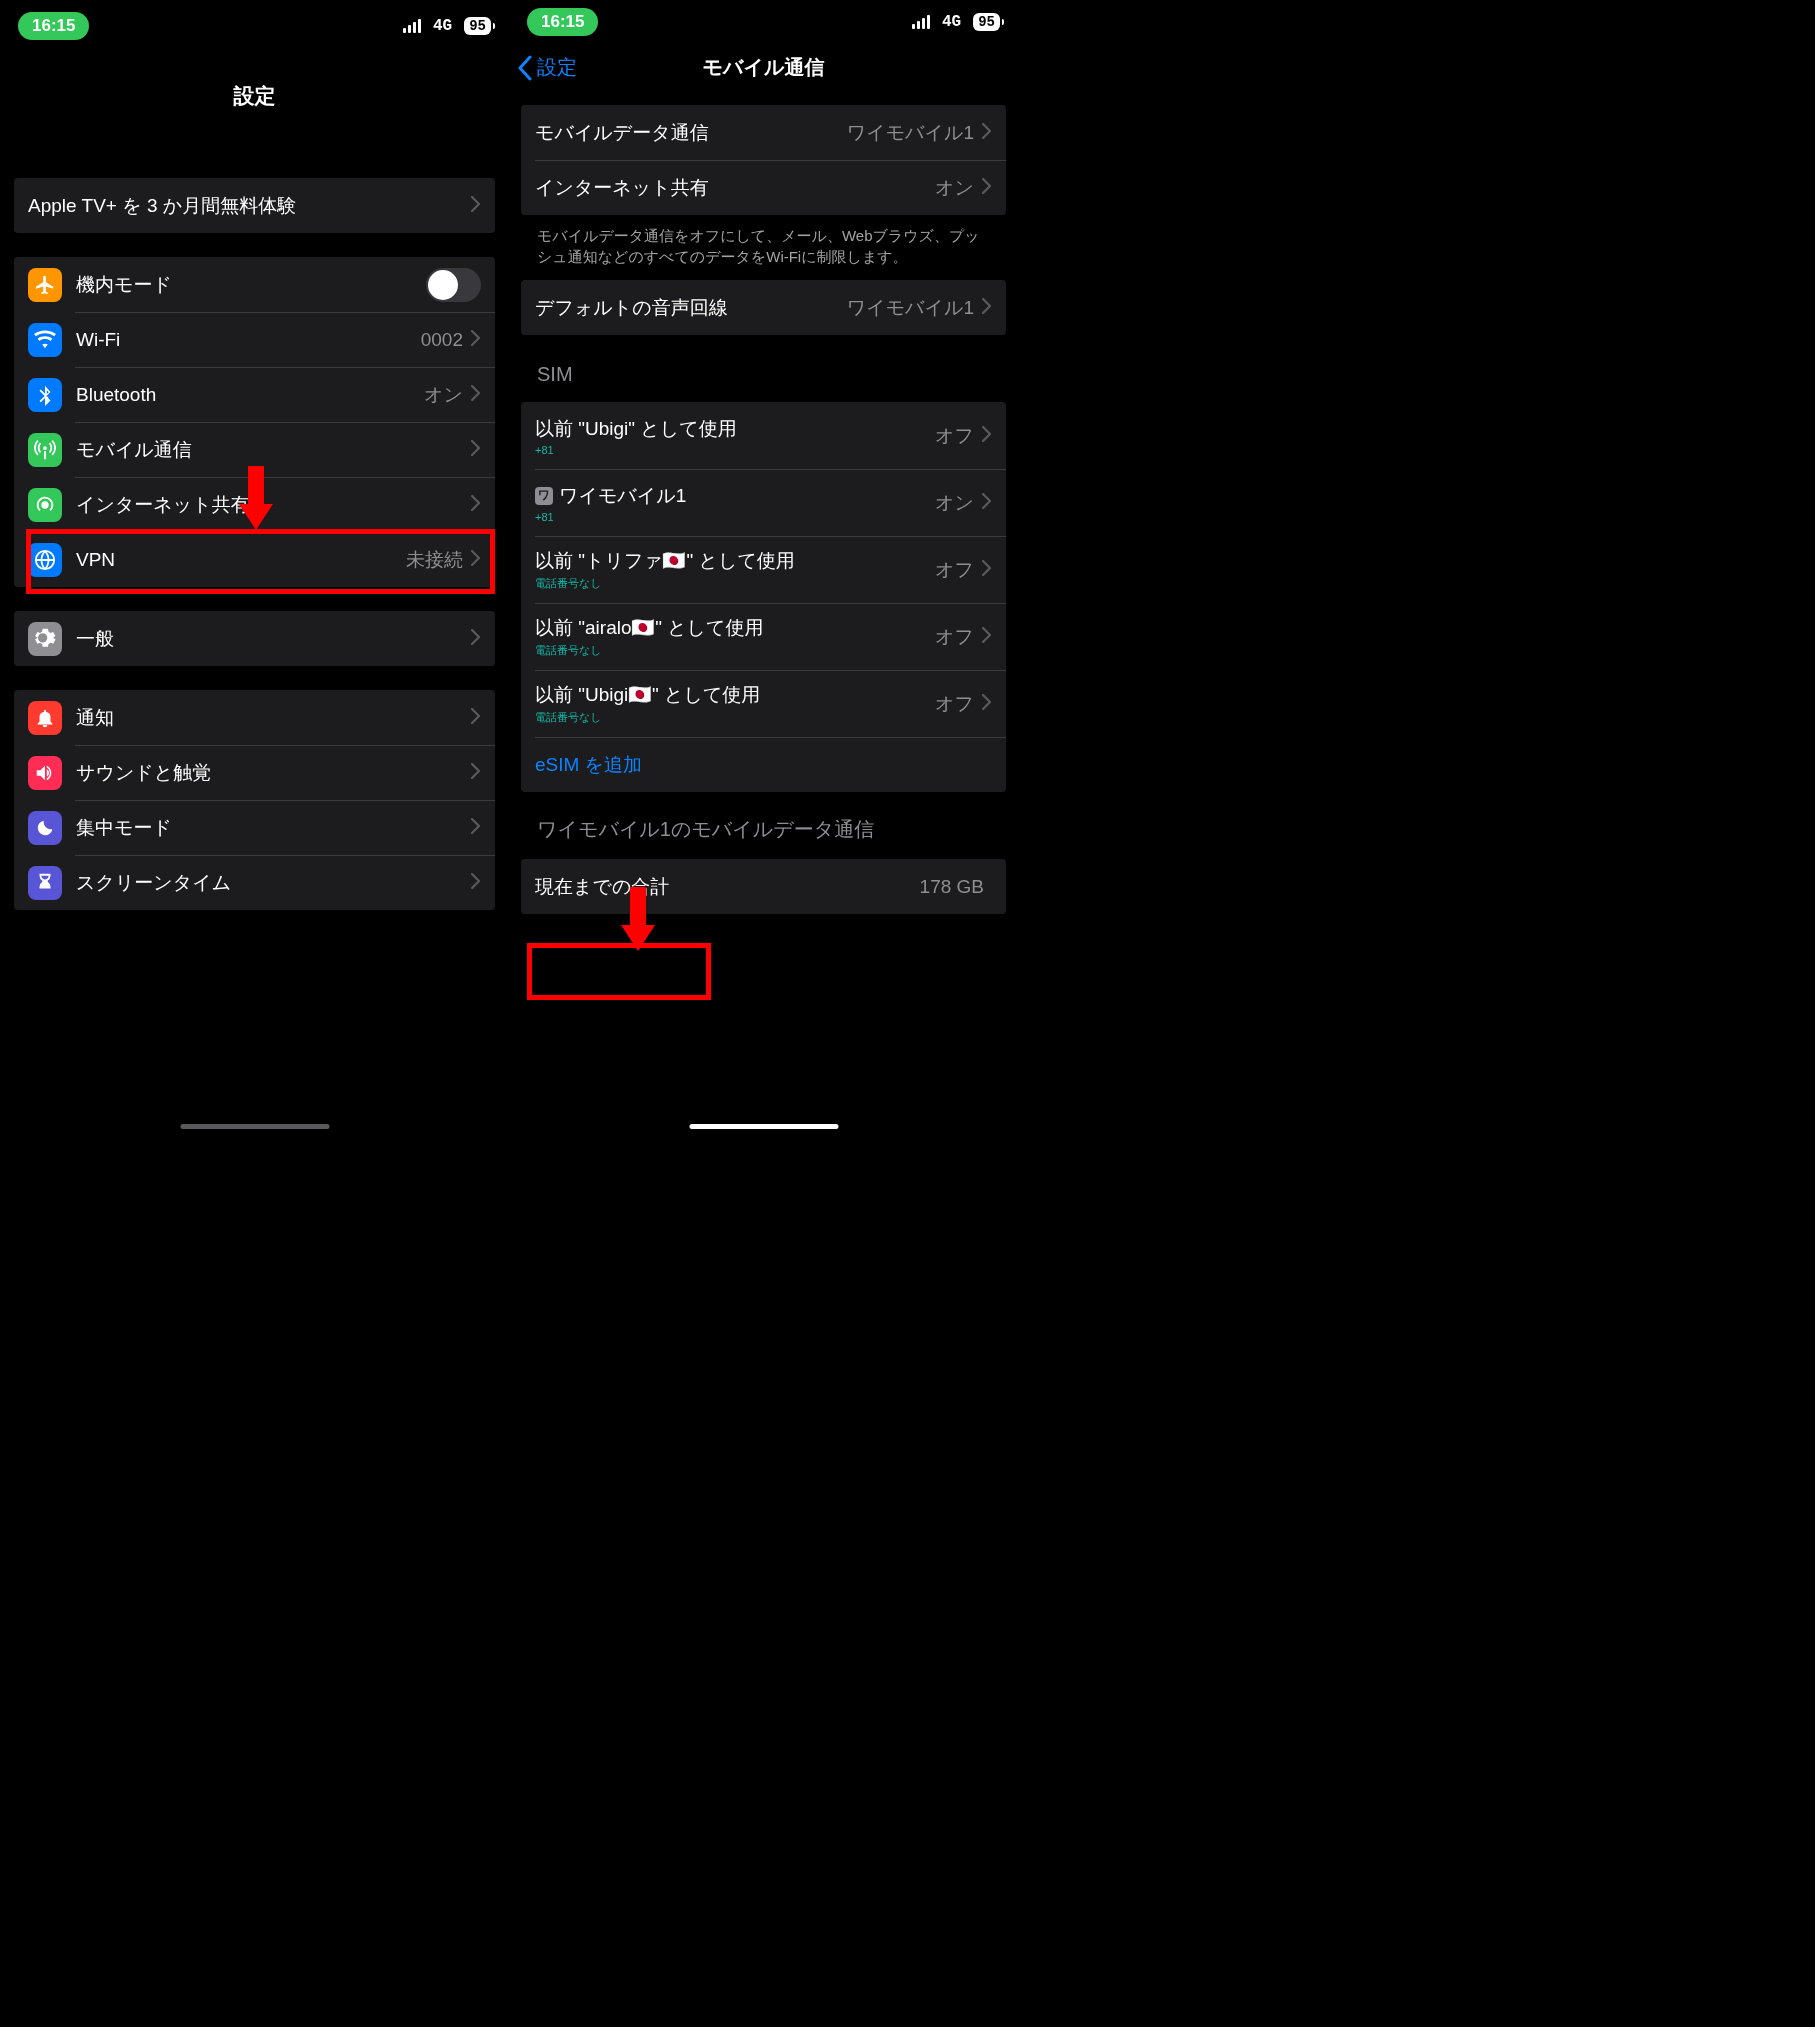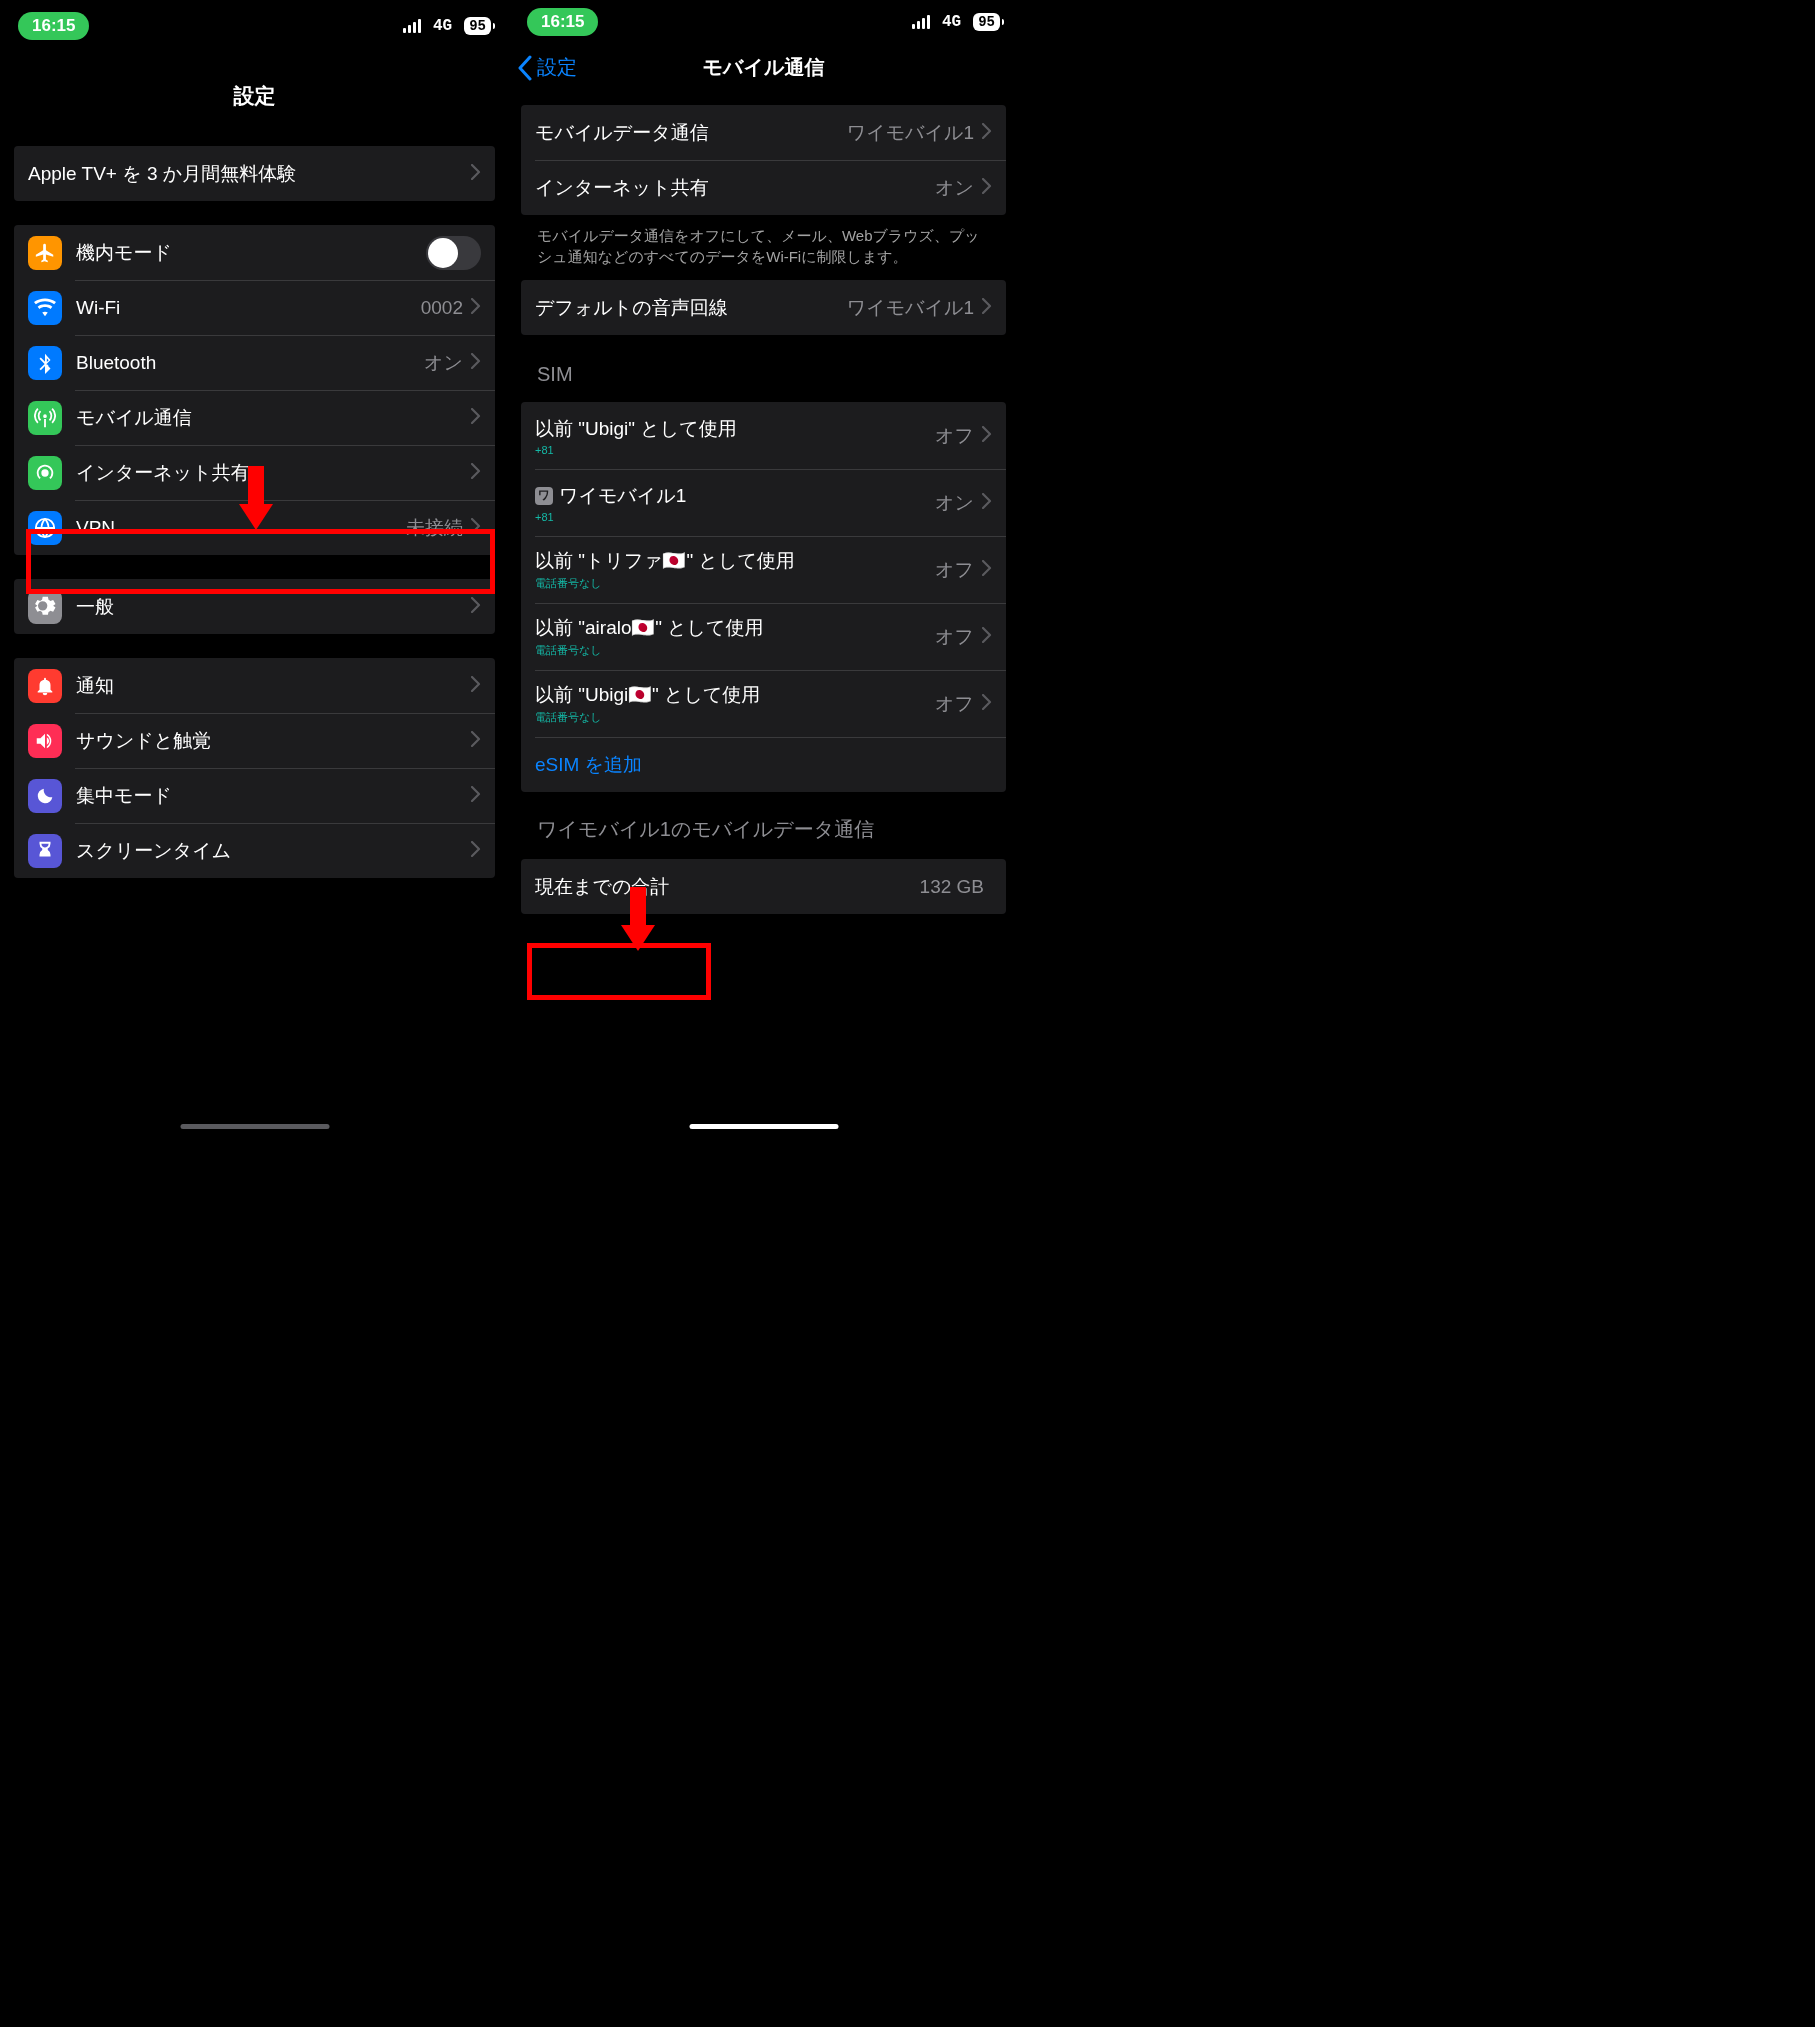--- a/index.html
+++ b/index.html
@@ -87,21 +87,21 @@
 .nav-title { font-size: 20px; font-weight: 600; }
 .nav-title.big { font-size: 21px; font-weight: 700; }
 .content { flex: 1; overflow: hidden; padding: 0 14px; }
 .content.nopad { padding: 0 12px; }
 .group {
   background: #1c1c1e;
   border-radius: 4px;
   margin-top: 24px;
   overflow: hidden;
 }
-.group.first { margin-top: 16px; }
+.group.first { margin-top: 48px; }
 .group.tight { margin-top: 10px; }
 .row {
   display: flex;
   align-items: center;
   min-height: 55px;
   padding: 8px 14px;
   position: relative;
 }
 .row + .row::before {
   content: '';
@@ -565,21 +565,21 @@
           </div>
    </div>
       </div>
 
     <div class="header-text" style="padding-top:24px;">ワイモバイル1のモバイルデータ通信</div>
     <div class="group tight" id="usage-group">
         <div class="row noicon">
     <div class="row-body">
             <span class="row-label">現在までの合計</span>
           </div>
-    <span class="row-value">132 GB</span>
+    <span class="row-value">178 GB</span>
   </div>
       </div>
 
   </div>
 
   <div class="arrow" style="left:112px; top:887px;">
     <div class="shaft"></div>
       <div class="head"></div>
   </div>
   <div class="redbox" style="left:18px; top:943px; width:184px; height:57px;"></div>

